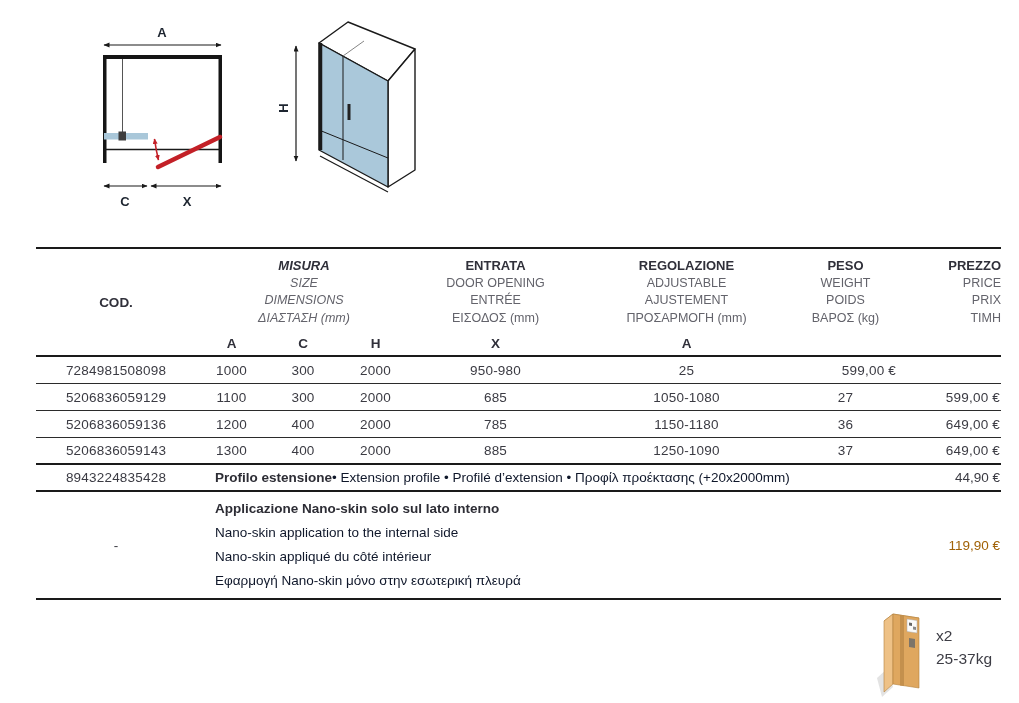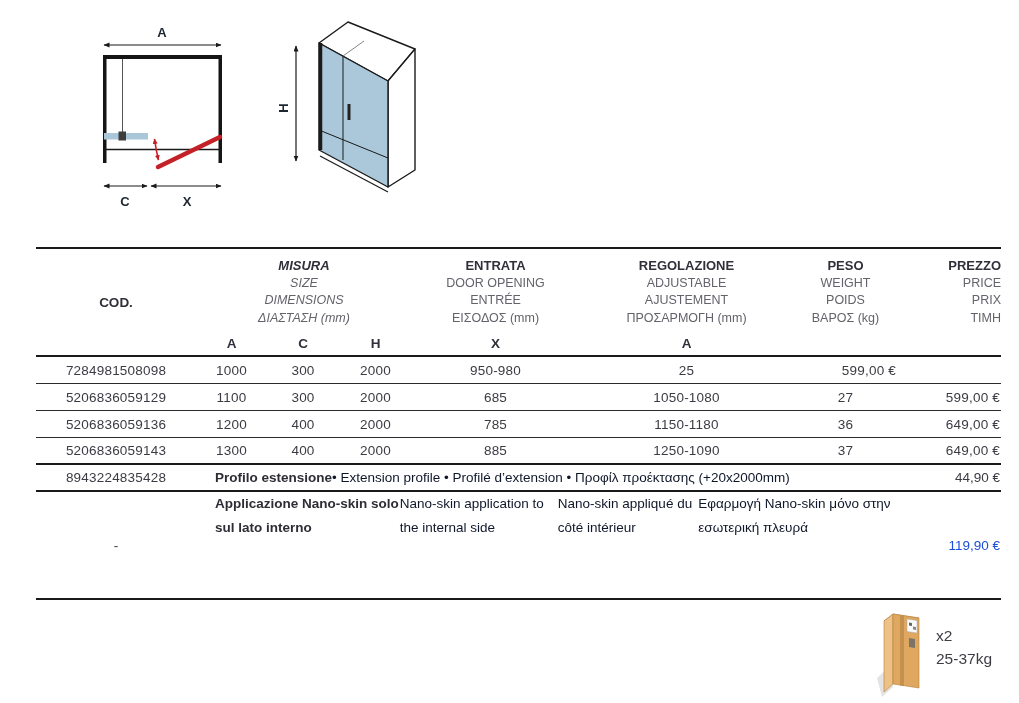--- a/index.html
+++ b/index.html
@@ -39,24 +39,24 @@
                      font-size:13.5px;color:#3b3b43;letter-spacing:.2px;}
   .ext-row .cell-desc{grid-column:2/8;display:flex;align-items:center;padding-left:19px;
                       font-size:13.5px;white-space:nowrap;}
   .ext-row .cell-prezzo{display:flex;align-items:center;font-size:13.5px;color:#3b3b43;}
   .bold-dark{font-weight:bold;color:#2d2d35;}
   .gray-txt{color:#0f172a;}
 
   .nano-row{height:108px;box-sizing:border-box;border-bottom:2px solid #1a1a1a;}
   .nano-row .cell-cod{display:flex;align-items:center;justify-content:center;
                       font-size:13.5px;color:#3b3b43;}
-  .nano-row .cell-desc{grid-column:2/8;display:flex;flex-direction:row;justify-content:center;
+  .nano-row .cell-desc{grid-column:2/8;display:flex;flex-direction:column;justify-content:center;
                        align-items:flex-start;padding-left:19px;font-size:13.5px;line-height:24px;}
   .nano-row .cell-prezzo{display:flex;align-items:center;justify-content:flex-end;
-                         padding-right:1px;font-size:13.5px;color:#1d4ed8;}
+                         padding-right:1px;font-size:13.5px;color:#a16207;}
 
   
   .packaging{position:absolute;left:876px;top:608px;display:flex;}
   .pack-text{margin-left:14px;margin-top:16px;font-size:15.5px;line-height:23px;color:#3d3d45;}
 </style>
 </head>
 <body>
 
 <div class="page">
 

